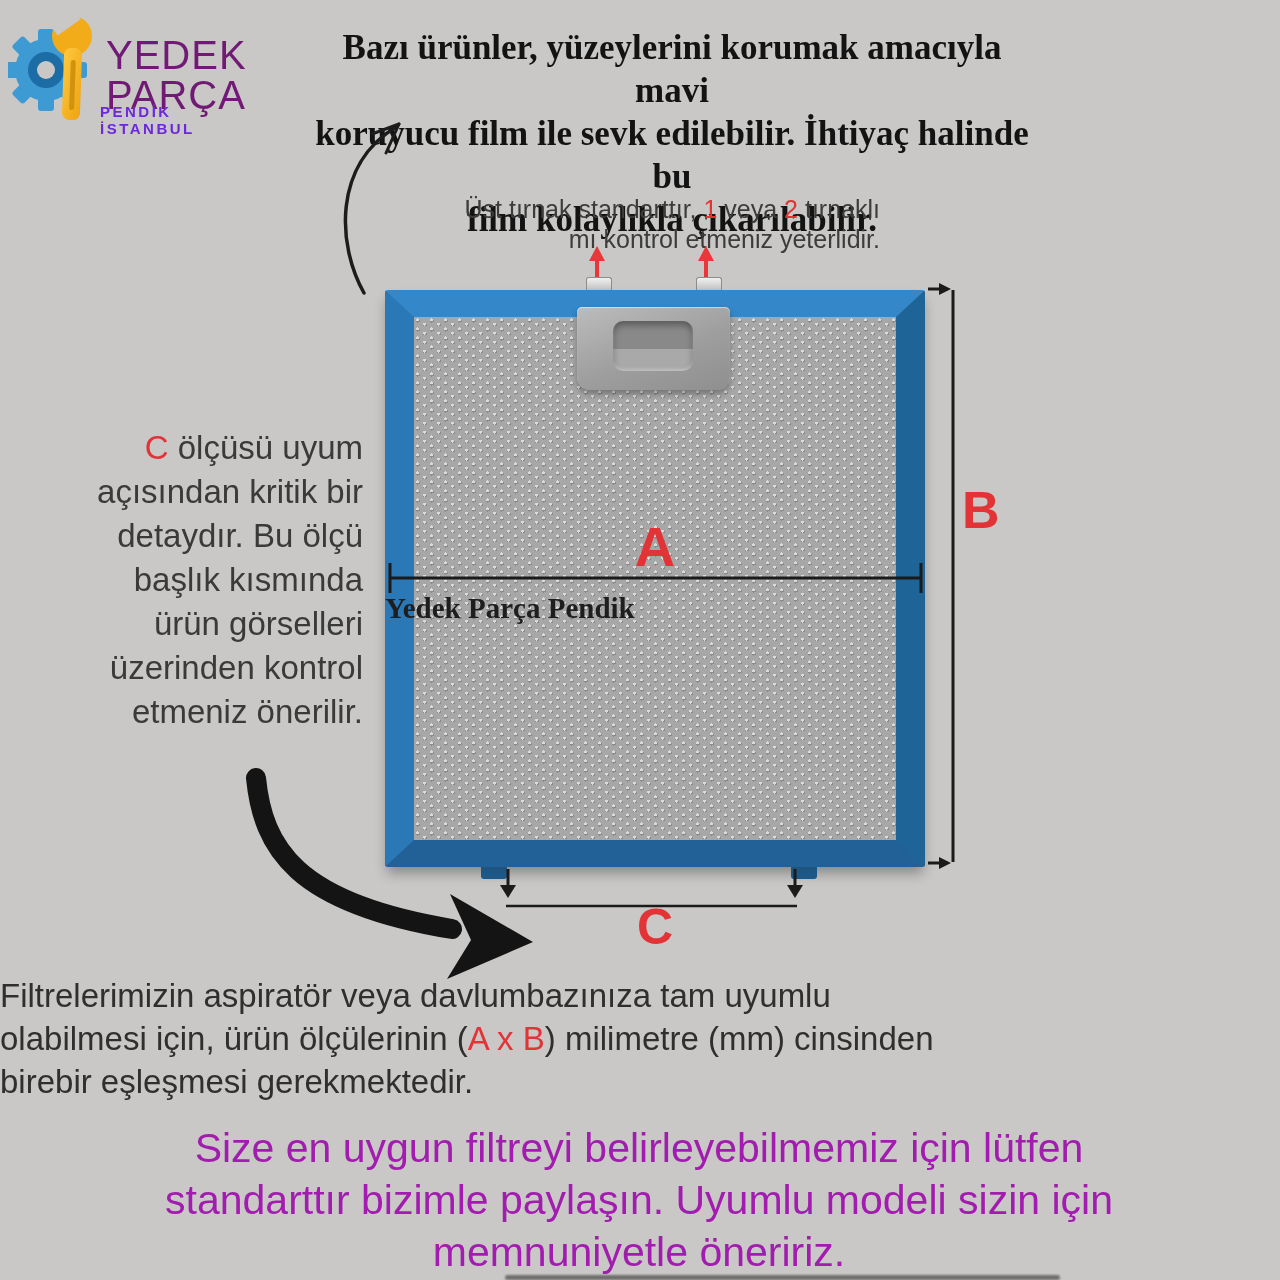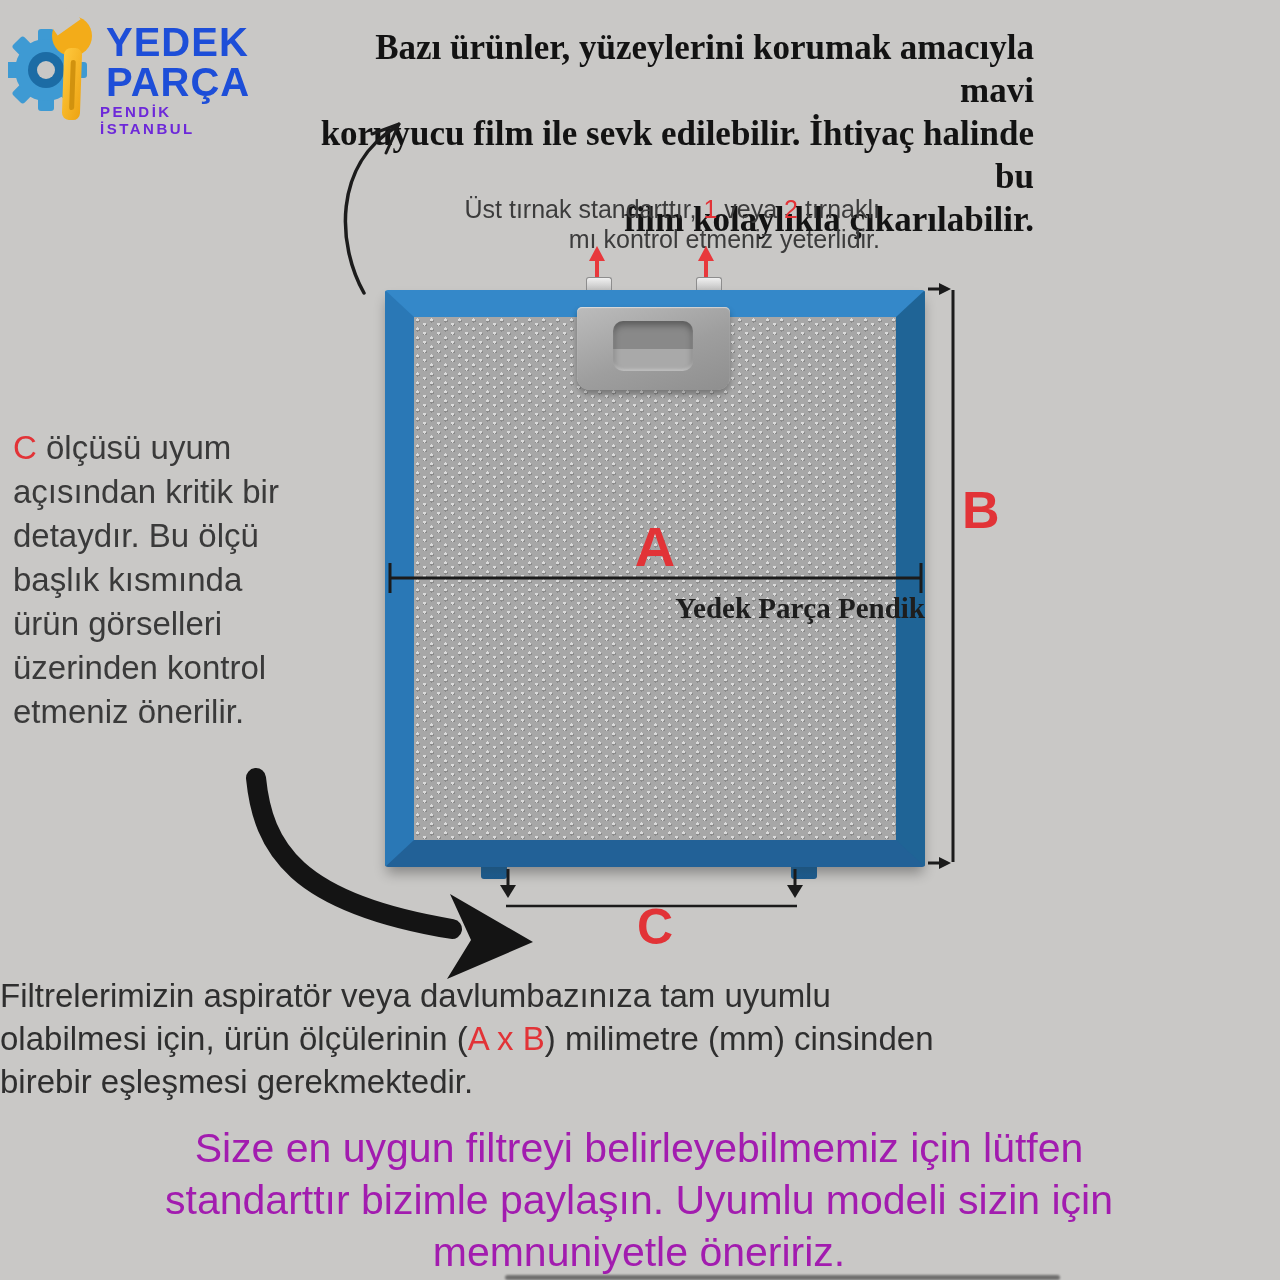--- a/index.html
+++ b/index.html
@@ -7,42 +7,42 @@
   body {
     position:relative;
     background:#c9c8c6;
     font-family:"Liberation Sans","DejaVu Sans",sans-serif;
     overflow:hidden;
   }
   .abs { position:absolute; }
 
   
   #logo { left:8px; top:6px; width:250px; height:125px; }
-  .logo-text { position:absolute; left:98px; top:16px; color:#1d4ed8;
-    font-size:40px; font-weight:bold; letter-spacing:1px; line-height:40px; }
+  .logo-text { position:absolute; left:98px; top:29px; color:#701a75;
+    font-size:40px; font-weight:normal; letter-spacing:1px; line-height:40px; }
   .logo-sub { position:absolute; left:92px; top:97px; color:#6d28d9;
     font-size:15px; font-weight:bold; letter-spacing:2.5px; }
 
   
   #film-note {
-    left:310px; top:26px; width:724px; text-align:right;
+    left:310px; top:26px; width:724px; text-align:center;
     font-family:"Liberation Serif","DejaVu Serif",serif;
     font-weight:bold; font-size:35px; line-height:43px; color:#131313;
   }
 
   
   #tab-note {
     left:410px; top:194px; width:470px; text-align:right;
     font-size:25px; line-height:30px; color:#3c3c3c; font-weight:500;
   }
   .red { color:#e23337; }
 
   
   #c-note {
-    left:13px; top:426px; width:350px; text-align:left;
+    left:13px; top:426px; width:350px; text-align:right;
     font-size:33px; line-height:44px; color:#3a3a3a; font-weight:500;
   }
 
   
   .top-tab {
     width:26px; height:16px; top:277px; z-index:0;
     background:linear-gradient(#f0f0f0,#b5b5b5);
     border:1px solid #8d8d8d; border-bottom:none;
     border-radius:3px 3px 0 0;
   }
@@ -74,21 +74,21 @@
     border-radius:5px 5px 13px 13px;
     box-shadow:0 4px 6px rgba(0,0,0,0.30), inset 0 1px 1px rgba(255,255,255,0.5);
   }
   #handle-hole {
     position:absolute; left:36px; top:14px; width:80px; height:50px;
     border-radius:10px;
     background:linear-gradient(#898989 0 55%, #a9a9a9 56% 100%);
     box-shadow:inset 0 4px 7px rgba(0,0,0,0.35), inset 0 -2px 3px rgba(255,255,255,0.35);
   }
   #watermark {
-    left:385px; top:592px; width:540px; text-align:right; z-index:4;
+    left:385px; top:592px; width:540px; text-align:left; z-index:4;
     font-family:"Liberation Serif","DejaVu Serif",serif;
     font-weight:bold; font-size:29px; color:#1e1e1e;
   }
   .dim-label { z-index:4; color:#e23337; font-weight:bold; }
   #dim-a { left:385px; top:514px; width:540px; text-align:center; font-size:56px; }
   #dim-b { left:962px; top:480px; font-size:52px; }
   #dim-c { left:600px; top:898px; width:110px; text-align:center; font-size:50px; }
 
   
   #overlay { left:0; top:0; z-index:5; pointer-events:none; }

